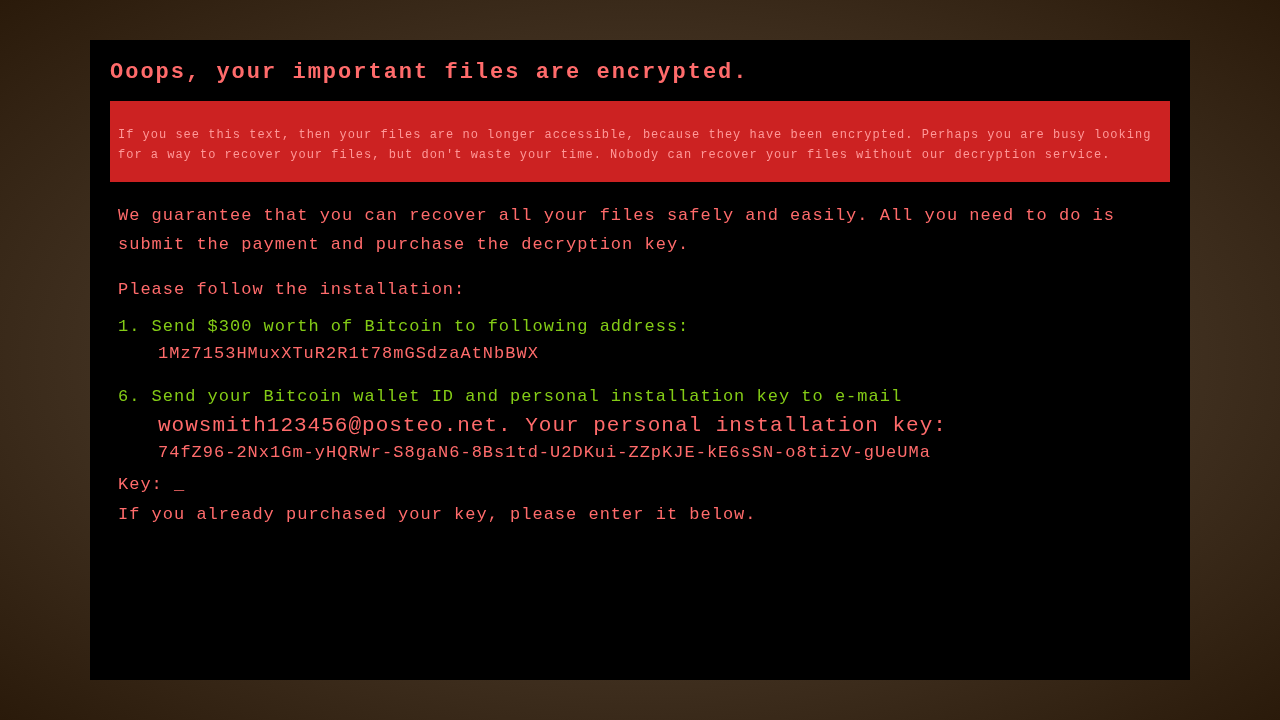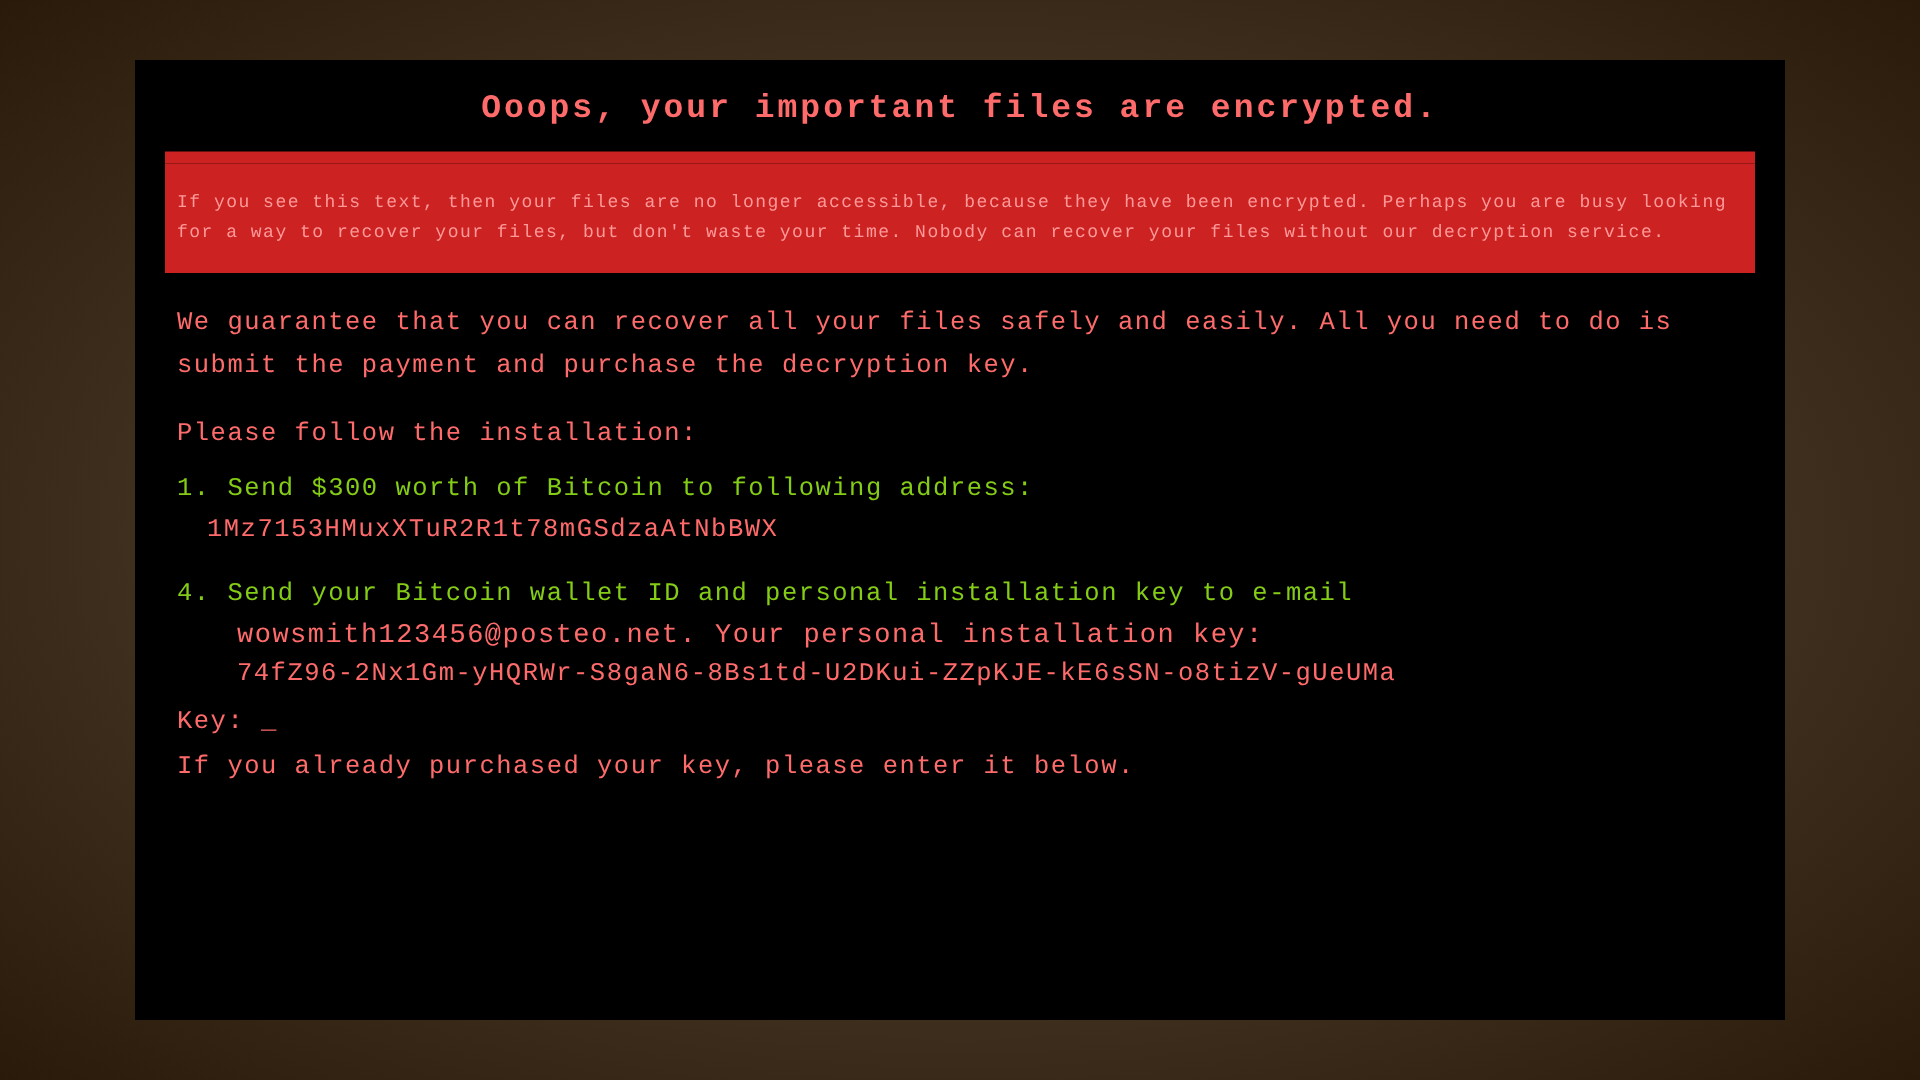--- a/index.html
+++ b/index.html
@@ -27,21 +27,20 @@
       position: relative;
     }
 
     .title-line {
       color: #ff6b6b;
       font-size: 22px;
       font-weight: bold;
       letter-spacing: 2px;
       margin-bottom: 16px;
       font-family: 'Courier New', Courier, monospace;
-      text-align: center;
     }
 
     .red-bar {
       background-color: #cc2222;
       height: 8px;
       width: 100%;
       margin-bottom: 0;
     }
 
     .highlight-block {
@@ -82,32 +81,32 @@
     .step {
       color: #84cc16;
       font-size: 17px;
       letter-spacing: 1px;
       margin-bottom: 8px;
       font-family: 'Courier New', Courier, monospace;
     }
 
     .step-content {
       color: #ff6b6b;
-      font-size: 18px;
+      font-size: 21px;
       letter-spacing: 1px;
       margin-left: 40px;
       margin-bottom: 6px;
       font-family: 'Courier New', Courier, monospace;
     }
 
     .bitcoin-address {
       color: #ff6b6b;
       font-size: 17px;
       letter-spacing: 1px;
-      margin-left: 20px;
+      margin-left: 40px;
       margin-bottom: 24px;
       font-family: 'Courier New', Courier, monospace;
     }
 
     .install-key {
       color: #ff6b6b;
       font-size: 17px;
       letter-spacing: 1px;
       margin-left: 40px;
       font-family: 'Courier New', Courier, monospace;
@@ -148,21 +147,21 @@
   <div class="body-text">
 
     <p class="paragraph">We guarantee that you can recover all your files safely and easily.  All you need to do is submit the payment and purchase the decryption key.</p>
 
     <p class="instruction-header">Please follow the installation:</p>
 
     <p class="step">1. Send $300 worth of Bitcoin to following address:</p>
 
     <p class="bitcoin-address">1Mz7153HMuxXTuR2R1t78mGSdzaAtNbBWX</p>
 
-    <p class="step">4. Send your Bitcoin wallet ID and personal installation key to e-mail</p>
+    <p class="step">6. Send your Bitcoin wallet ID and personal installation key to e-mail</p>
     <p class="step-content">wowsmith123456@posteo.net. Your personal installation key:</p>
 
     <p class="install-key">74fZ96-2Nx1Gm-yHQRWr-S8gaN6-8Bs1td-U2DKui-ZZpKJE-kE6sSN-o8tizV-gUeUMa</p>
 
     <div class="footer-section">
       <p>Key: <span class="cursor">_</span></p>
       <p>If you already purchased your key, please enter it below.</p>
     </div>
 
   </div>

